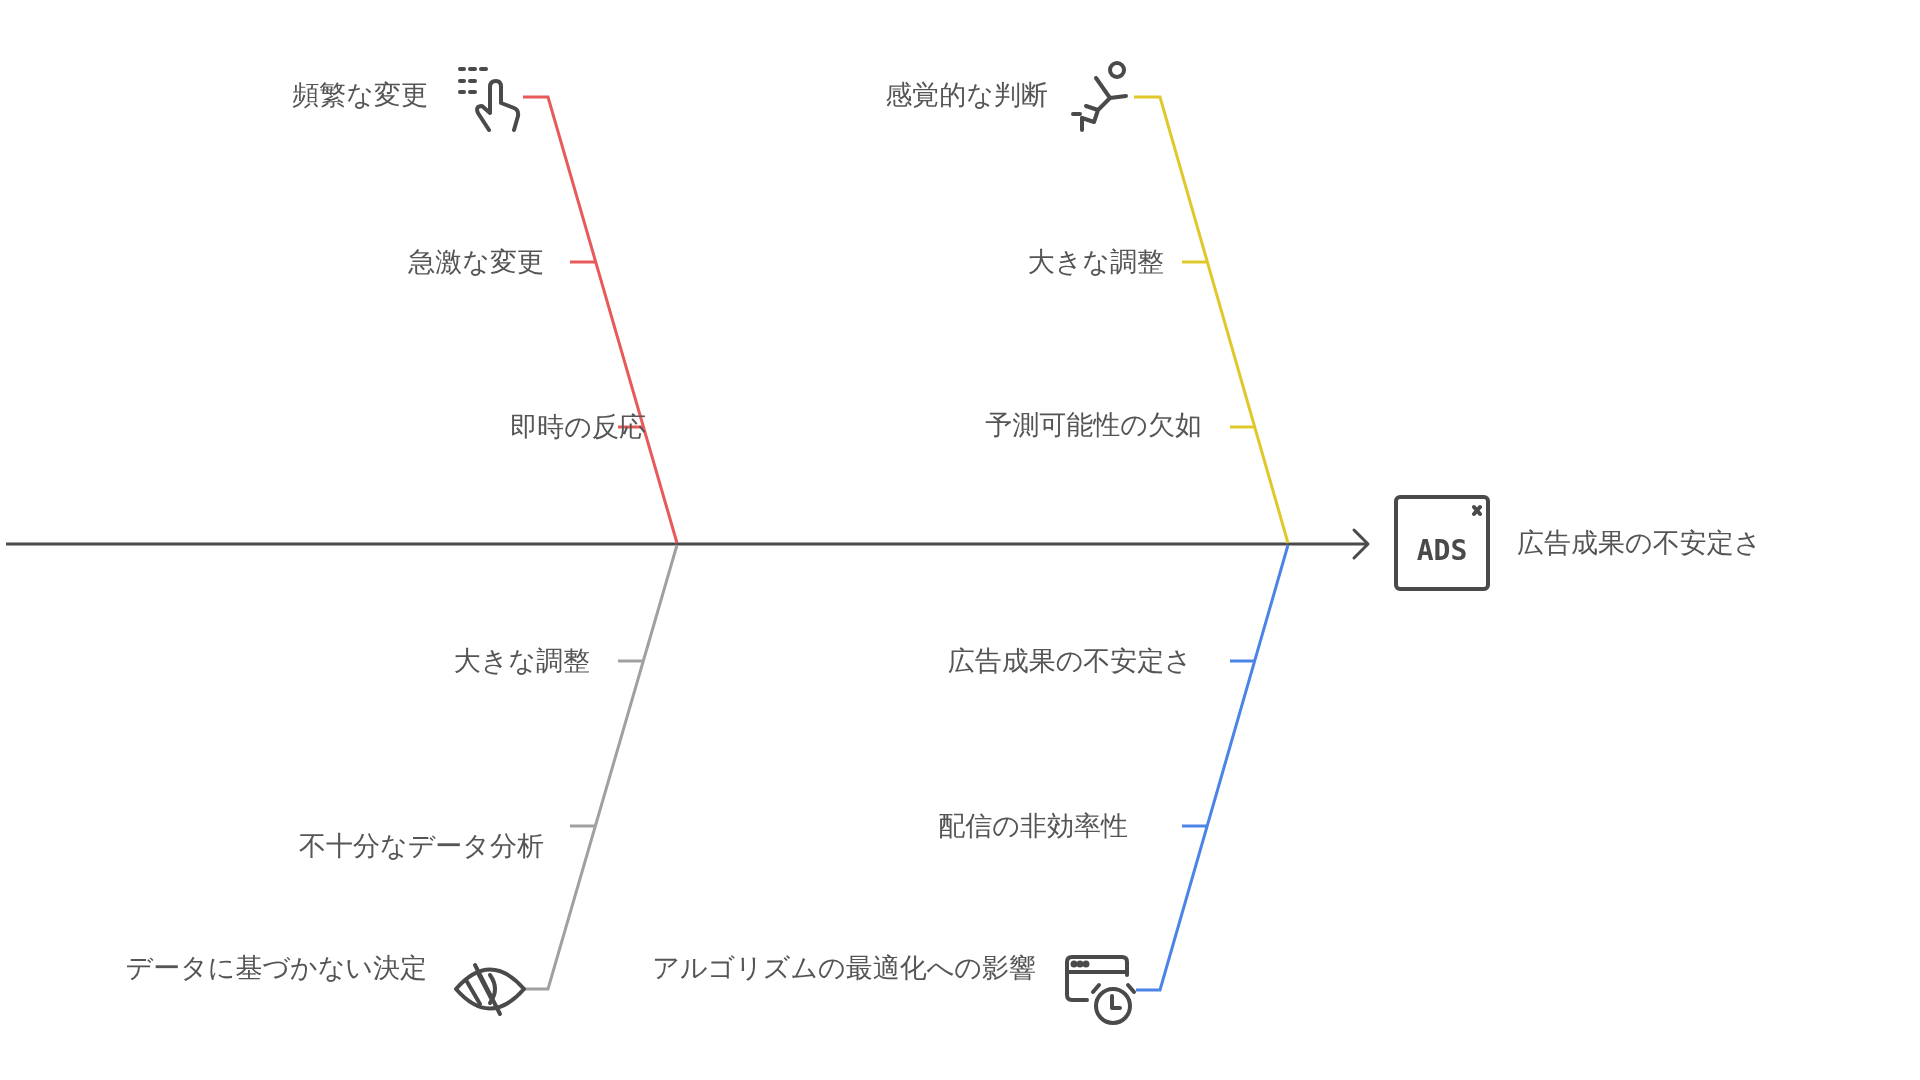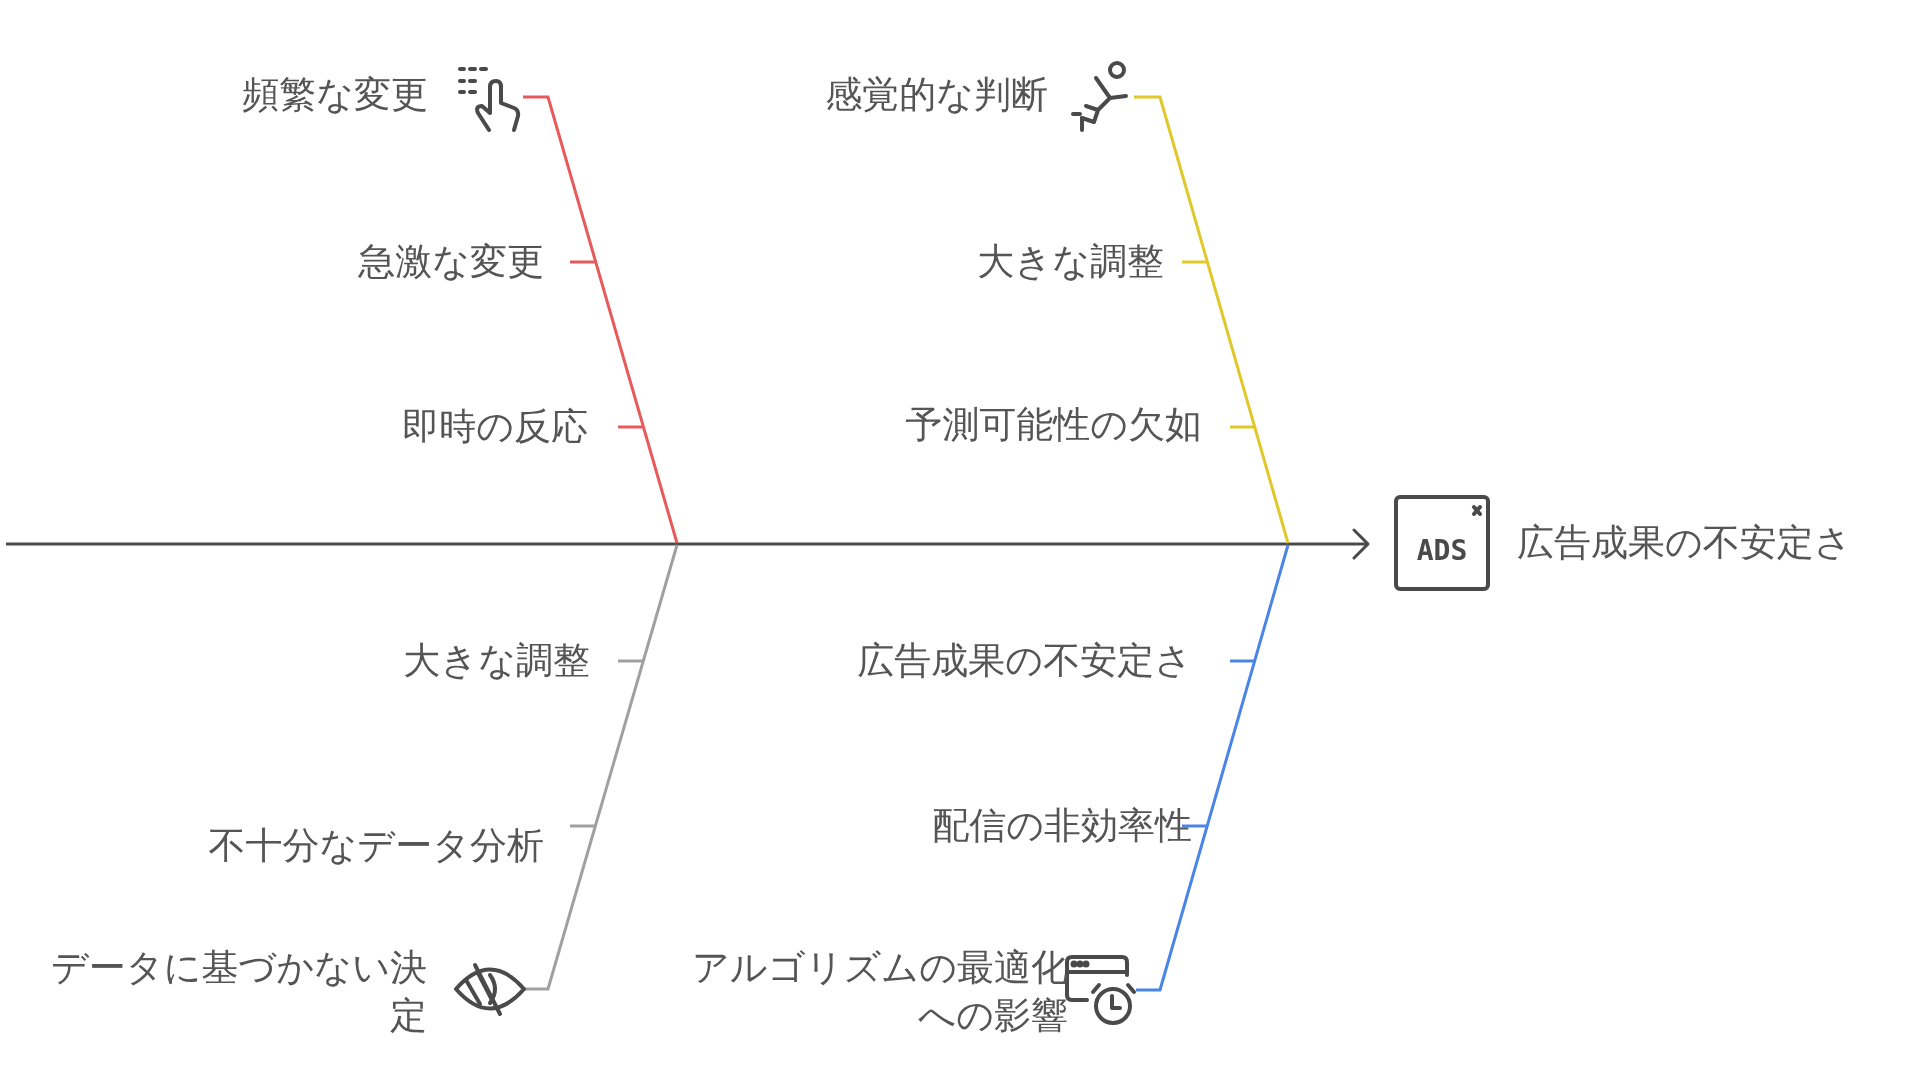--- a/index.html
+++ b/index.html
@@ -1,21 +1,21 @@
 <!DOCTYPE html>
 <html><head>
 <meta charset="utf-8">
 <style>
   html, body { margin: 0; padding: 0; background: #ffffff; }
   body { width: 1920px; height: 1080px; position: relative; overflow: hidden; }
   #diagram { position: absolute; left: 0; top: 0; width: 1920px; height: 1080px; }
   .lbl {
     position: absolute;
     font-family: Liberation Sans, sans-serif;
-    font-size: 37px;
+    font-size: 27px;
     color: #555555;
     white-space: nowrap;
     line-height: 48px;
     text-align: right;
   }
   .lbl.multi { white-space: normal; }
   .head-lbl { text-align: right; }
 </style>
 </head>
 <body>
@@ -91,27 +91,27 @@
   <g stroke="#4a4a4a" fill="none" stroke-linecap="round" stroke-linejoin="round">
     <rect x="1396" y="497" width="92" height="92" rx="4" stroke-width="4"></rect>
     <line x1="1474" y1="507" x2="1480" y2="514" stroke-width="4"></line>
     <line x1="1480" y1="507" x2="1474" y2="514" stroke-width="4"></line>
     <text x="1442" y="560" text-anchor="middle" font-family="DejaVu Sans Mono, monospace" font-size="28" fill="#4a4a4a" stroke="none" font-weight="bold">ADS</text>
   </g>
 </svg>
 
 <div class="lbl" style="right:1492px; top:71px;">頻繁な変更</div>
 <div class="lbl" style="right:1376px; top:238px;">急激な変更</div>
-<div class="lbl" style="right:1332px; top:403px;margin-left:46px;">即時の反応</div>
+<div class="lbl" style="right:1274px; top:403px;margin-left:46px;">即時の反応</div>
 
 <div class="lbl" style="right:872px; top:71px;">感覚的な判断</div>
 <div class="lbl" style="right:756px; top:238px;">大きな調整</div>
 <div class="lbl" style="right:718px; top:401px;">予測可能性の欠如</div>
 
 <div class="lbl" style="right:1330px; top:637px;">大きな調整</div>
 <div class="lbl" style="right:1376px; top:802px;margin-top:20px;">不十分なデータ分析</div>
 <div class="lbl multi" style="right:1493px; top:944px; width:400px;">データに基づかない決定</div>
 
 <div class="lbl" style="right:728px; top:637px;">広告成果の不安定さ</div>
-<div class="lbl" style="right:728px; top:802px;">配信の非効率性</div>
-<div class="lbl multi" style="right:852px; top:944px; width:400px;">アルゴリズムの最適化への影響</div>
+<div class="lbl" style="right:792px; top:802px;">配信の非効率性</div>
+<div class="lbl multi" style="right:884px; top:944px; width:400px;">アルゴリズムの最適化への影響</div>
 
 <div class="lbl head-lbl" style="left:1517px; top:519px;">広告成果の不安定さ</div>
 
 </body></html>

